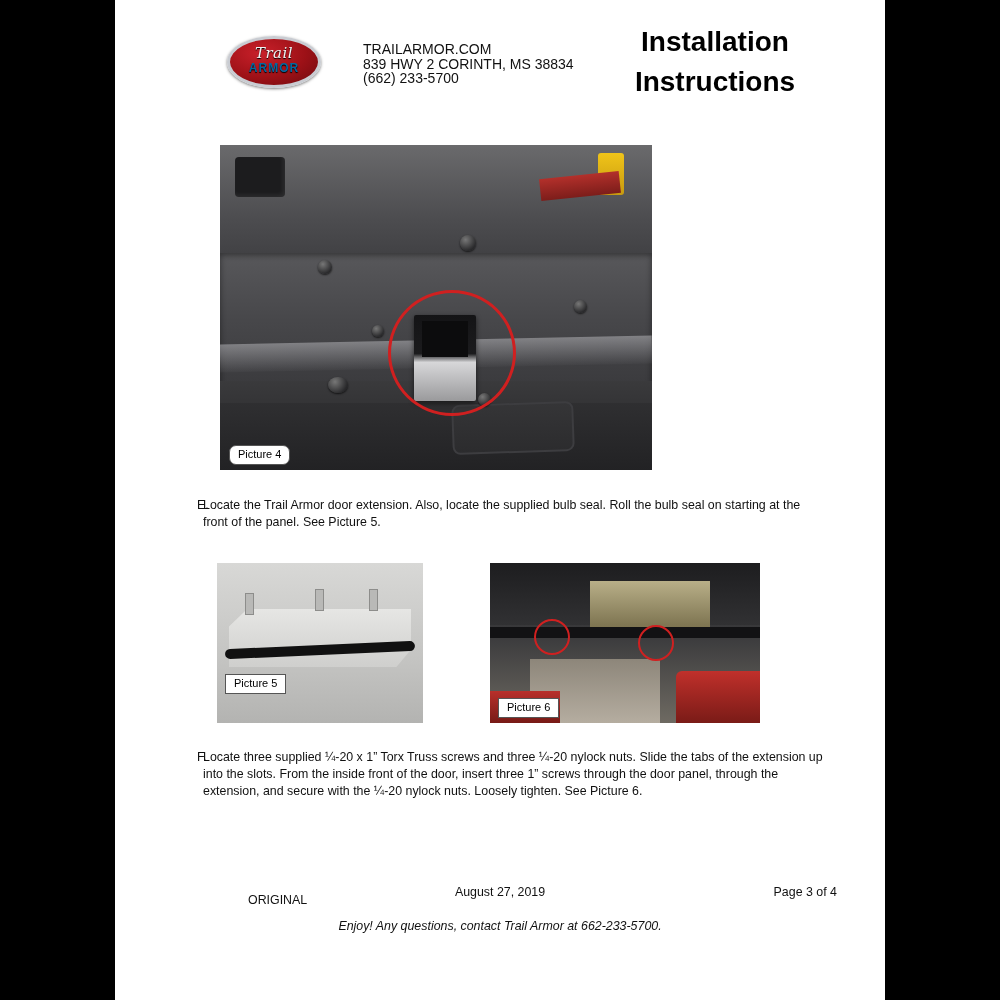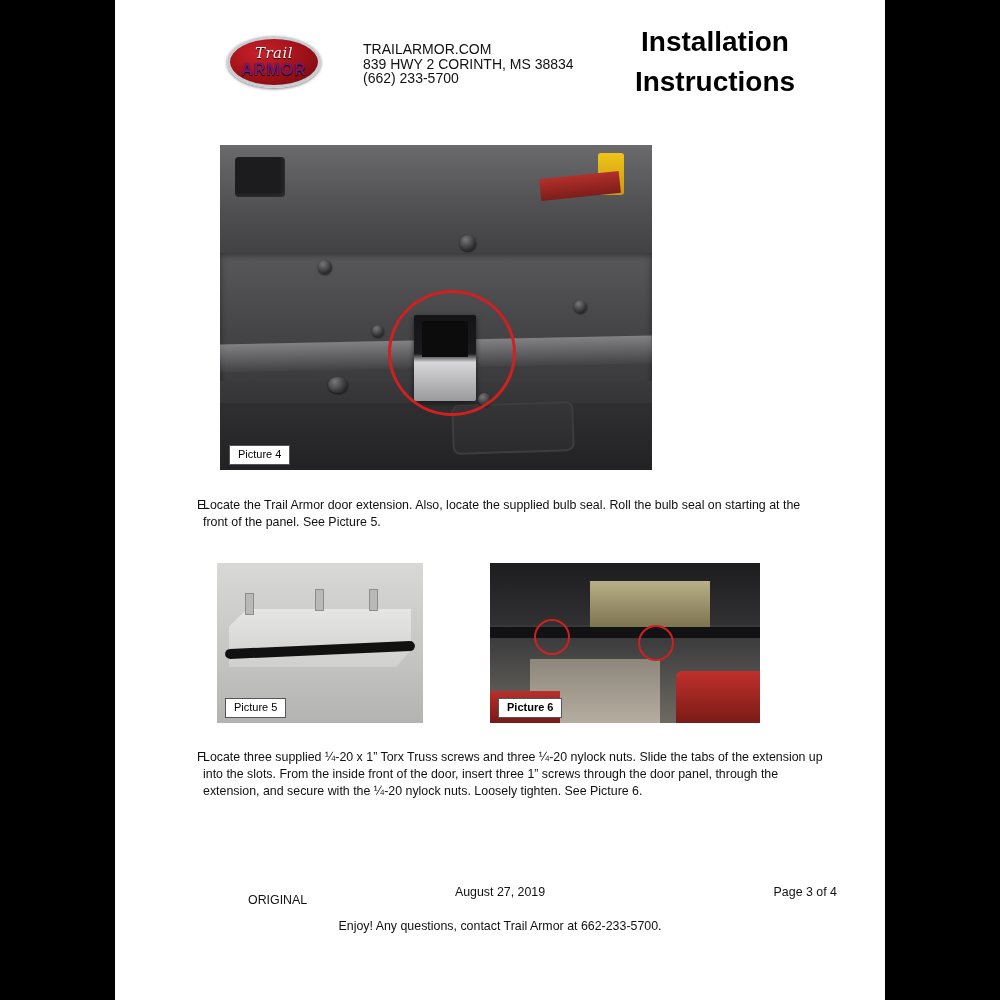--- a/index.html
+++ b/index.html
@@ -48,22 +48,22 @@
     color: #f2f2f2;
     text-shadow: 0 1px 1px #000;
     letter-spacing: 0.5px;
   }
   .logo-word {
     position: absolute;
     left: 0; top: 25px; width: 94px;
     text-align: center;
     font-family: "Liberation Sans", sans-serif;
     font-weight: bold;
-    font-size: 16px;
-    color: #701a75;
+    font-size: 12px;
+    color: #0369a1;
     letter-spacing: 1px;
     text-shadow: 0 1px 1px #000;
   }
   .company-block {
     position: absolute;
     left: 248px; top: 42px;
     font-size: 14px;
     color: #111;
     line-height: 14.5px;
   }
@@ -153,42 +153,42 @@
   #pic4 .floor {
     position: absolute; left: 0; top: 258px; width: 432px; height: 67px;
     background: linear-gradient(180deg,#2f2f31,#222224);
   }
   #pic4 .plate {
     position: absolute; left: 232px; top: 258px; width: 118px; height: 46px;
     border: 2px solid #3d3d40; border-radius: 8px;
     background: rgba(255,255,255,0.03);
     transform: rotate(-2deg);
   }
-  #cap4 { left: 114px; top: 445px; }
+  #cap4 { left: 114px; top: 445px; border-radius: 7px; }
 
   
   #pic5 {
     left: 102px; top: 563px; width: 206px; height: 160px;
     background: linear-gradient(180deg,#d8d8d6 0%, #c4c4c2 60%, #b3b3b1 100%);
   }
   #pic5 .ext-body {
     position: absolute; left: 12px; top: 46px; width: 182px; height: 58px;
     background: linear-gradient(180deg,#e6e6e4 0%, #cfcfcd 100%);
     clip-path: polygon(0% 30%, 10% 0%, 100% 0%, 100% 70%, 92% 100%, 0% 100%);
   }
   #pic5 .ext-edge {
     position: absolute; left: 8px; top: 82px; width: 190px; height: 10px;
     background: #111; border-radius: 5px;
     transform: rotate(-2.5deg);
   }
   #pic5 .tab {
     position: absolute; width: 7px; height: 20px; background: #b9b9b7;
     border: 1px solid #8d8d8b;
   }
-  #cap5 { left: 110px; top: 698px; }
+  #cap5 { left: 110px; top: 674px; }
 
   
   #pic6 {
     left: 375px; top: 563px; width: 270px; height: 160px;
     background: linear-gradient(180deg,#2d2d2f 0%, #3a3a3c 45%, #6e6a62 100%);
   }
   #pic6 .dash {
     position: absolute; left: 0; top: 0; width: 270px; height: 62px;
     background: linear-gradient(180deg,#1d1d1f,#313133);
   }
@@ -211,21 +211,21 @@
     background: linear-gradient(180deg,#b8302b,#771a16);
   }
   #pic6 .floorlight {
     position: absolute; left: 40px; top: 96px; width: 130px; height: 64px;
     background: linear-gradient(180deg,#8d867a,#b5ada0);
   }
   #pic6 .circ {
     position: absolute; width: 32px; height: 32px;
     border: 2px solid #d02020; border-radius: 50%;
   }
-  #cap6 { left: 383px; top: 698px; font-weight: bold; }
+  #cap6 { left: 383px; top: 698px; }
 
   
   .step {
     position: absolute;
     font-size: 12.4px;
     color: #111;
     line-height: 17px;
   }
   .step .letter {
     position: absolute;
@@ -239,21 +239,21 @@
   .footer-row {
     position: absolute;
     left: 0; top: 885px; width: 770px;
     font-size: 12.4px; color: #111;
   }
   .footer-left { position: absolute; left: 133px; top: 8px; }
   .footer-center { position: absolute; left: 0; top: 0; width: 770px; text-align: center; }
   .footer-right { position: absolute; right: 48px; top: 0; }
   .footer-note {
     position: absolute; left: 0; top: 919px; width: 770px;
-    text-align: center; font-size: 12.4px; color: #111;
+    text-align: center; font-size: 12.4px; color: #111; font-style: italic;
   }
 </style>
 </head>
 <body>
 
 <div id="page">
 
   <div class="header">
 
     <div class="logo">

